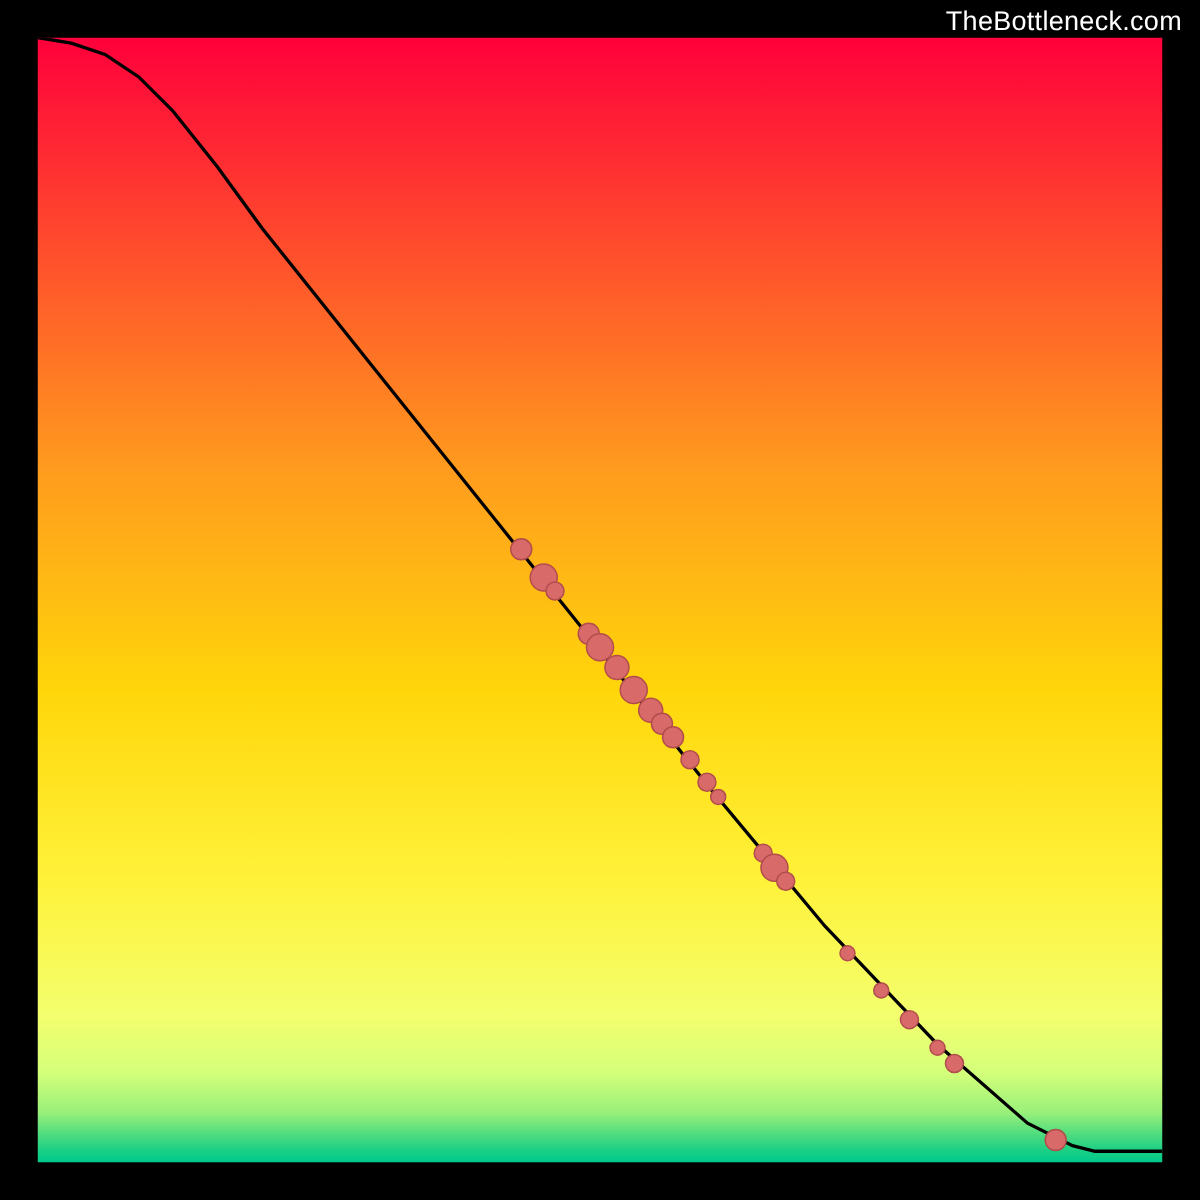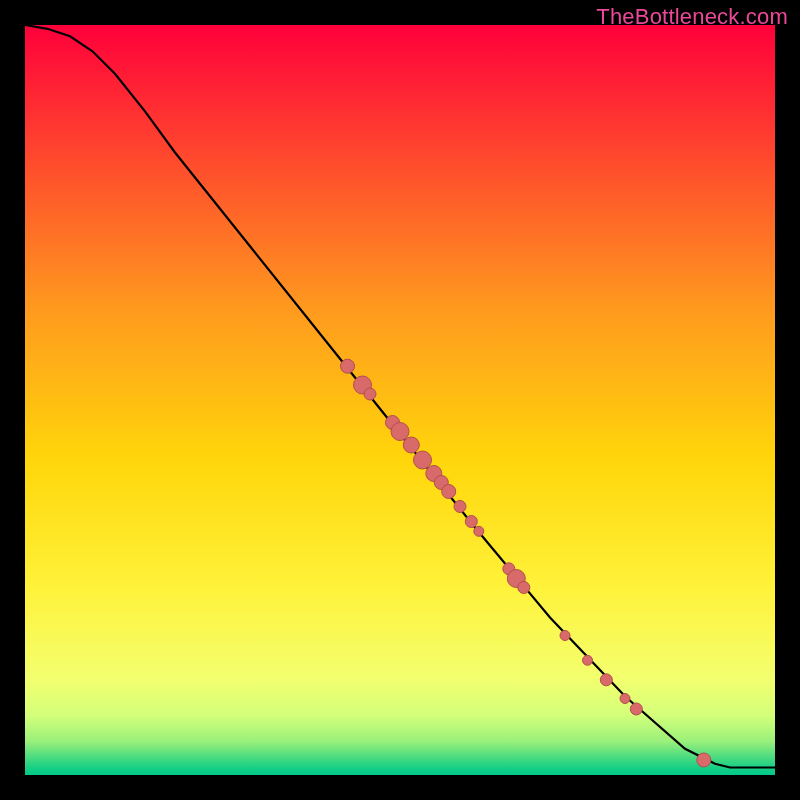--- a/index.html
+++ b/index.html
@@ -21,22 +21,22 @@
     position: absolute;
     left: 25px;
     top: 25px;
     width: 750px;
     height: 750px;
   }
   .watermark {
     position: absolute;
     top: 4px;
     right: 12px;
-    color: #ec4899;
-    font-size: 22px;
+    color: #ffffff;
+    font-size: 18px;
     font-weight: 500;
     letter-spacing: 0.2px;
     user-select: none;
   }
   svg { display: block; }
 </style>
 </head>
 <body>
 
 <div class="stage">

